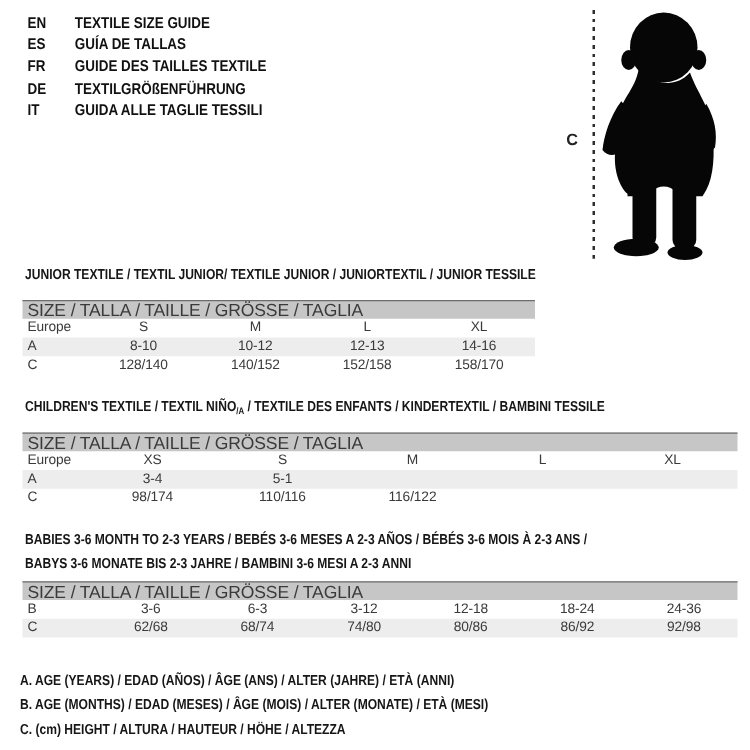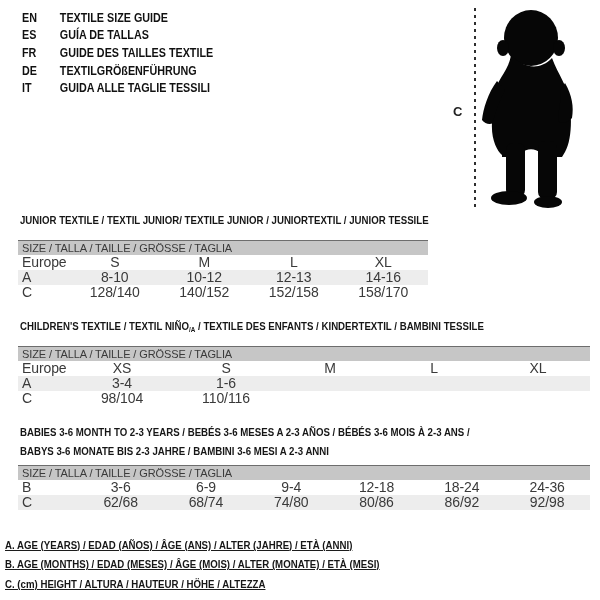--- a/index.html
+++ b/index.html
@@ -22,29 +22,29 @@
 
   
   .sec-title{position:absolute;left:20px;font-weight:bold;font-size:11.5px;color:#161616;
     transform:scaleX(0.84);transform-origin:0 0;white-space:nowrap;line-height:19px;}
   .sub{font-size:7.5px;vertical-align:-2px;}
 
   
   .size-table{position:absolute;box-sizing:border-box;}
   .t-head{height:15px;line-height:14px;background:var(--c-header-bar,#c6c6c6);
     border-top:1px solid var(--c-table-border,#6d6d6d);box-sizing:border-box;
-    font-size:11px;color:var(--c-text-table,#3a3a3a);padding-left:4px;letter-spacing:-0.1px;}
+    font-size:14px;color:var(--c-text-table,#3a3a3a);padding-left:4px;letter-spacing:-0.1px;}
   .t-row{display:grid;height:15px;align-items:center;}
   .t-row.shaded{background:var(--c-row-shaded,#ededed);}
-  .t-cell{font-size:14px;color:var(--c-text-table,#3a3a3a);text-align:center;
+  .t-cell{font-size:11px;color:var(--c-text-table,#3a3a3a);text-align:center;
     line-height:15px;letter-spacing:-0.1px;}
   .t-cell.label{text-align:left;padding-left:4px;}
 
   
-  .notes{position:absolute;left:5px;top:536px;text-decoration:underline;}
+  .notes{position:absolute;left:16px;top:536px;}
   .note-row{font-weight:bold;font-size:11.5px;color:#161616;line-height:19.4px;
     transform:scaleX(0.84);transform-origin:0 50%;white-space:nowrap;}
 </style>
 </head>
 <body>
 
 <div class="screen">
 
   <div class="lang-list">
     <div class="lang-row">
@@ -121,40 +121,41 @@
         <div class="t-cell label">Europe</div>
         <div class="t-cell">XS</div>
         <div class="t-cell">S</div>
         <div class="t-cell">M</div>
         <div class="t-cell">L</div>
         <div class="t-cell">XL</div>
       </div>
       <div class="t-row shaded" style="grid-template-columns: 52px 104px 104px 104px 104px 104px;">
         <div class="t-cell label">A</div>
         <div class="t-cell">3-4</div>
-        <div class="t-cell">1-6</div>
+        <div class="t-cell">5-1</div>
       </div>
       <div class="t-row" style="grid-template-columns: 52px 104px 104px 104px 104px 104px;">
         <div class="t-cell label">C</div>
-        <div class="t-cell">98/104</div>
+        <div class="t-cell">98/174</div>
         <div class="t-cell">110/116</div>
+        <div class="t-cell">116/122</div>
       </div>
     </div>
 
   <div class="sec-title" style="top:423px">
     <div>BABIES 3-6 MONTH TO 2-3 YEARS / BEBÉS 3-6 MESES A 2-3 AÑOS / BÉBÉS 3-6 MOIS À 2-3 ANS /</div>
     <div>BABYS 3-6 MONATE BIS 2-3 JAHRE / BAMBINI 3-6 MESI A 2-3 ANNI</div>
   </div>
   <div class="size-table" style="left:18px;top:465px;width:572px">
       <div class="t-head">SIZE / TALLA / TAILLE / GRÖSSE / TAGLIA</div>
       <div class="t-row" style="grid-template-columns: 60px 85.3px 85.3px 85.3px 85.3px 85.3px 85.3px;">
         <div class="t-cell label">B</div>
         <div class="t-cell">3-6</div>
-        <div class="t-cell">6-9</div>
-        <div class="t-cell">9-4</div>
+        <div class="t-cell">6-3</div>
+        <div class="t-cell">3-12</div>
         <div class="t-cell">12-18</div>
         <div class="t-cell">18-24</div>
         <div class="t-cell">24-36</div>
       </div>
       <div class="t-row shaded" style="grid-template-columns: 60px 85.3px 85.3px 85.3px 85.3px 85.3px 85.3px;">
         <div class="t-cell label">C</div>
         <div class="t-cell">62/68</div>
         <div class="t-cell">68/74</div>
         <div class="t-cell">74/80</div>
         <div class="t-cell">80/86</div>

